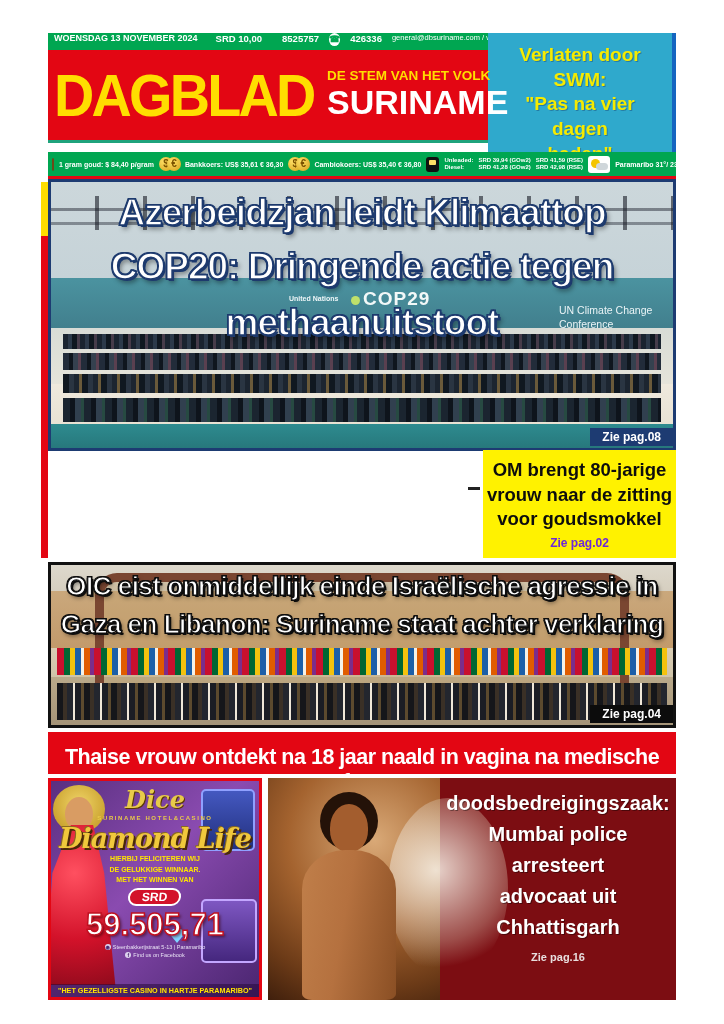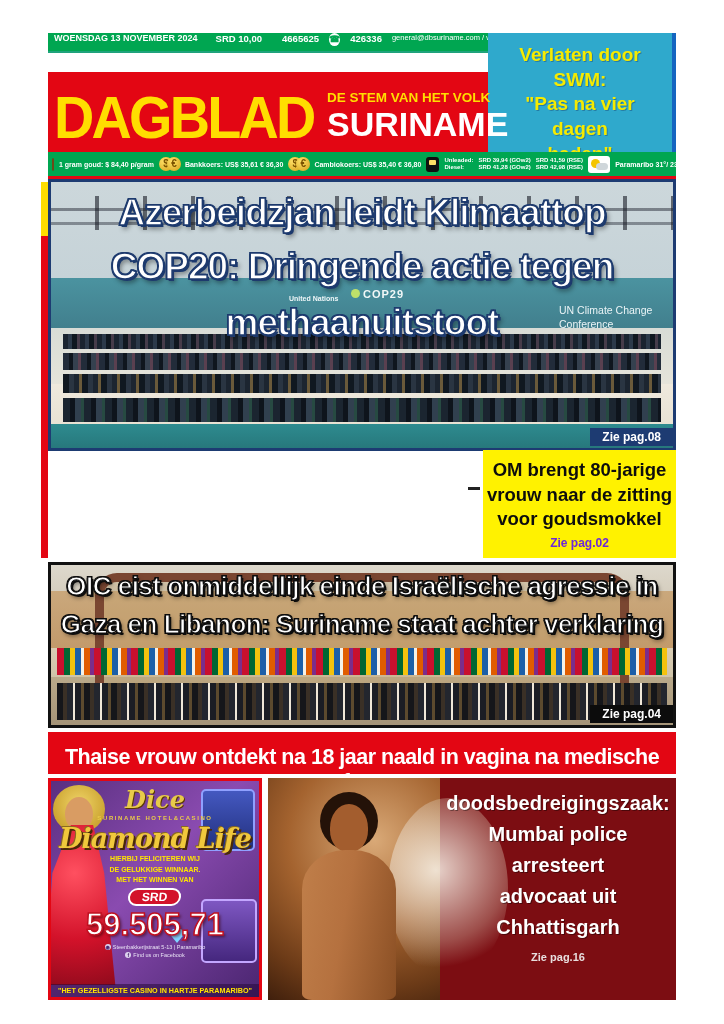--- a/index.html
+++ b/index.html
@@ -19,21 +19,21 @@
   .topbar .contact { font-size:7.5px; }
 
   
   .swm-box { position:absolute; left:488px; top:33px; width:188px; height:119px;
     background:#2fa9cc; border-right:4px solid #1565c0; padding:10px 8px 4px 8px; text-align:center; }
   .swm-box .l { color:#f5eb00; font-weight:800; font-size:19px; line-height:1.3;
     text-shadow:1px 1px 0 rgba(20,40,90,.35); }
   .swm-box .pg { color:#1d3b72; font-weight:bold; font-size:11px; text-align:right; margin-top:6px; }
 
   
-  .masthead { position:absolute; left:48px; top:72px; width:440px; height:93px; background:#e30613;
+  .masthead { position:absolute; left:48px; top:50px; width:440px; height:93px; background:#e30613;
     border-bottom:3px solid #1fa37c; display:flex; align-items:center; padding:12px 6px; }
   .mh-title { color:#ffde00; font-size:60px; font-weight:800; letter-spacing:-3px;
     transform:scaleX(.93); transform-origin:left center; }
   .mh-right { margin-left:-6px; display:flex; flex-direction:column; align-items:flex-start; }
   .mh-tagline { color:#ffde00; font-size:13.5px; font-weight:800; letter-spacing:0; }
   .mh-subtitle { color:#ffffff; font-size:34px; font-weight:800; letter-spacing:0; margin-top:0px; }
 
   
   .ticker { position:absolute; left:48px; top:152px; width:628px; height:27px;
     background:#00a651; border-bottom:3px solid #e30613;
@@ -67,21 +67,21 @@
   .rigging { position:absolute; left:0; top:14px; width:100%; height:34px;
     background:
       repeating-linear-gradient(90deg, transparent 0 44px, rgba(25,28,38,.6) 44px 48px),
       linear-gradient(180deg, transparent 0 12px, rgba(40,44,56,.5) 12px 15px, transparent 15px 26px, rgba(40,44,56,.45) 26px 29px, transparent 29px); }
   .crowd-row { position:absolute; left:2%; width:96%; }
   .cr1 { top:152px; height:15px; background:repeating-linear-gradient(90deg,#1a2430 0 5px,#2c3a4a 5px 9px,#101820 9px 14px,#463c4a 14px 17px); }
   .cr2 { top:171px; height:17px; background:repeating-linear-gradient(90deg,#222c3a 0 6px,#0f161e 6px 10px,#35414f 10px 15px,#5a4050 15px 18px); }
   .cr3 { top:192px; height:19px; background:repeating-linear-gradient(90deg,#101820 0 6px,#2a3542 6px 11px,#1c2530 11px 16px,#6a5a3a 16px 19px); }
   .cr4 { top:216px; height:24px; background:repeating-linear-gradient(90deg,#1b2530 0 7px,#0e141c 7px 12px,#31404f 12px 18px,#274a42 18px 21px); }
   .backdrop-un { position:absolute; left:238px; top:113px; color:#eef6f8; font-size:7px; font-weight:bold; }
-  .backdrop-cop { position:absolute; left:300px; top:106px; color:#f2f8f8; font-size:11px; font-weight:800; letter-spacing:1px; }
+  .backdrop-cop { position:absolute; left:300px; top:106px; color:#f2f8f8; font-size:19px; font-weight:800; letter-spacing:1px; }
   .backdrop-cop::before { content:""; display:inline-block; width:9px; height:9px; border-radius:50%;
     background:#bfe06a; margin-right:3px; }
   .backdrop-right { position:absolute; left:508px; top:122px; color:#eaf4f6; font-size:10.5px; line-height:1.3; }
   .backdrop-right .sub { font-size:6.5px; color:#24506e; margin-top:3px; }
   .headline1 { position:absolute; width:100%; text-align:center; color:#fff; font-size:37px; font-weight:800;
     letter-spacing:-1px; -webkit-text-stroke:1.5px #1d3a6e;
     text-shadow:2px 2px 0 #1d3a6e, -1px -1px 0 #1d3a6e, 1px -1px 0 #1d3a6e, -1px 1px 0 #1d3a6e, 3px 4px 5px rgba(0,0,0,.45); }
   .h1a { top:10px; } .h1b { top:64px; } .h1c { top:120px; }
   .pagetag { position:absolute; right:0; bottom:2px; color:#fff; font-size:12px; font-weight:bold; padding:2px 12px; }
   .pt-navy { background:#1d3b72; }
@@ -170,21 +170,21 @@
   .srk-text .pg { font-size:11px; font-weight:bold; color:#e8dede; margin-top:8px; }
 </style>
 </head>
 <body>
 
 <div class="page">
 
   <div class="topbar">
     <span class="date">WOENSDAG 13 NOVEMBER 2024</span>
     <span class="price">SRD 10,00</span>
-    <span class="phone">4665625</span>
+    <span class="phone">8525757</span>
     <span class="phone-glyph"></span>
     <span class="phone" style="margin-left:0">426336</span>
     <span class="contact">general@dbsuriname.com / www.dbsuriname.com</span>
   </div>
 
   <div class="swm-box">
     <div class="l">Verlaten door SWM:</div>
     <div class="l">"Pas na vier dagen</div>
     <div class="l">baden"</div>
     <div class="pg">Zie pag.03</div>

